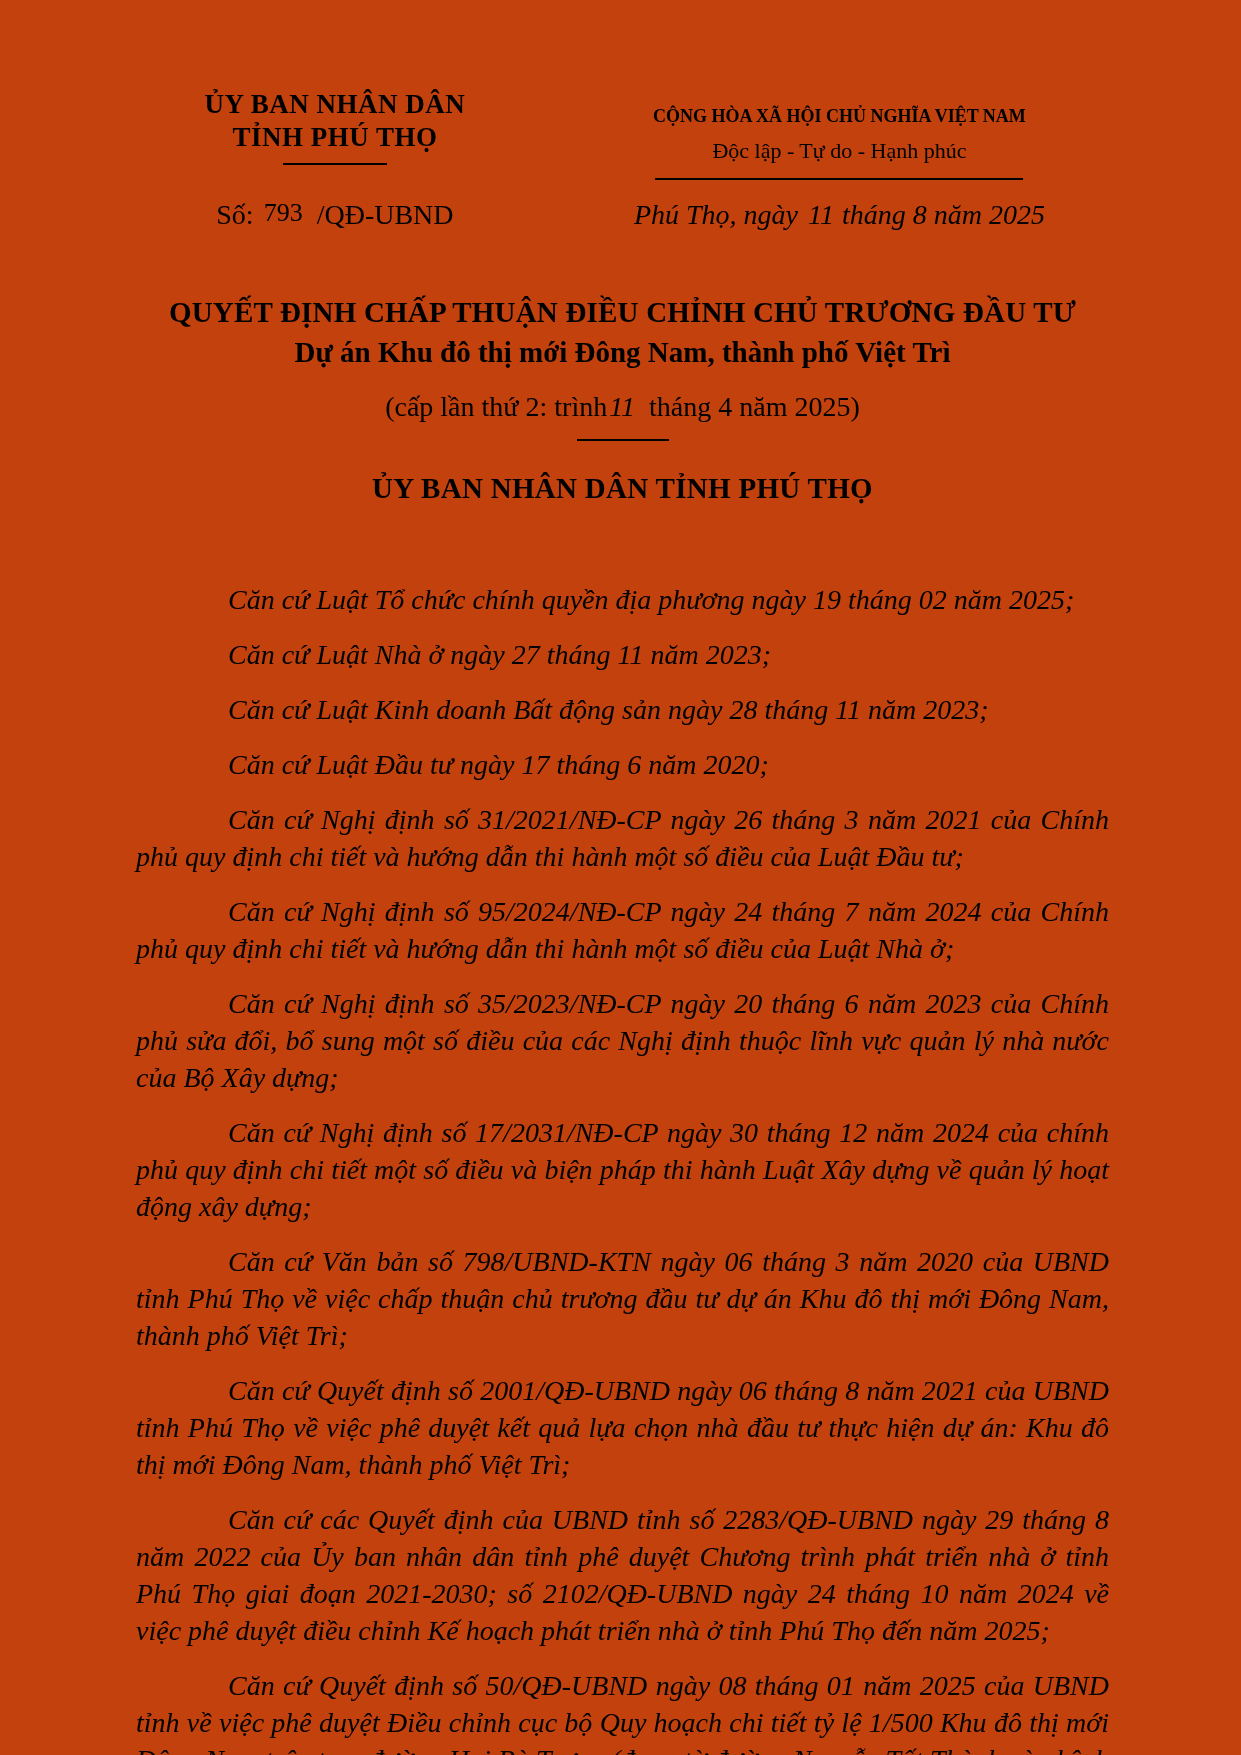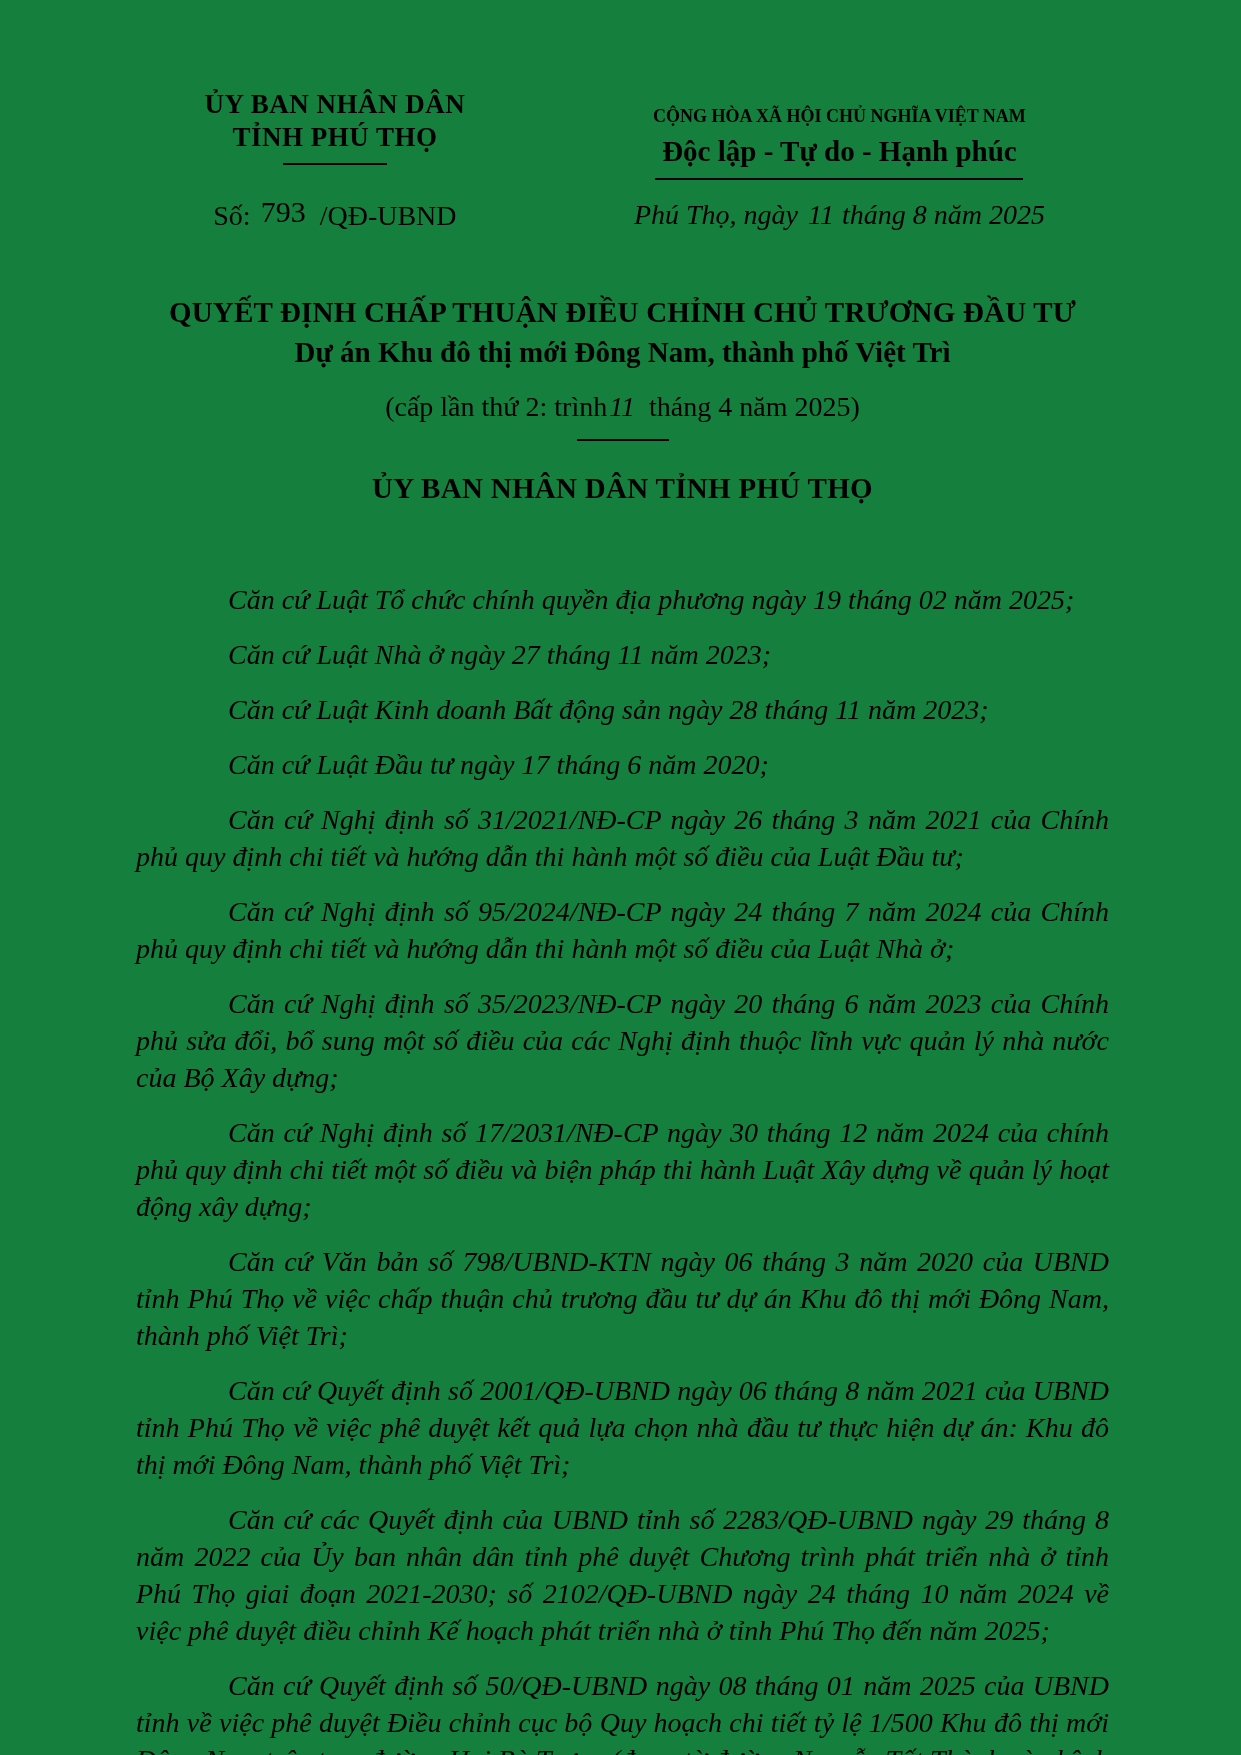--- a/index.html
+++ b/index.html
@@ -4,21 +4,21 @@
 <style>
   html, body {
     margin: 0;
     padding: 0;
     background: #ffffff;
   }
   .page {
     position: relative;
     width: 1241px;
     height: 1755px;
-    background: #15803d;
+    background: #c2410c;
     color: #000000;
     font-family: "Liberation Serif", "DejaVu Serif", serif;
     box-sizing: border-box;
     padding: 88px 114px 0 118px;
     overflow: hidden;
   }
   
   .header-row {
     display: flex;
     width: 100%;
@@ -39,22 +39,22 @@
     white-space: nowrap;
   }
   .motto-line1 {
     font-weight: bold;
     font-size: 18px;
     line-height: 33px;
     white-space: nowrap;
     margin-top: 12px;
   }
   .motto-line2 {
-    font-weight: bold;
-    font-size: 29px;
+    font-weight: normal;
+    font-size: 22px;
     line-height: 36px;
     white-space: nowrap;
   }
   .rule {
     height: 2px;
     background: #000;
     margin: 9px auto 0;
   }
   .rule-left  { width: 104px; }
   .rule-right { width: 368px; }
@@ -62,21 +62,21 @@
   
   .meta-row {
     display: flex;
     width: 100%;
     margin-top: 18px;
     font-size: 28px;
     line-height: 34px;
   }
   .doc-number { white-space: nowrap; }
   .num-filled {
-    font-size: 30px;
+    font-size: 26px;
     position: relative;
     top: -3px;
     margin: 0 14px 0 10px;
   }
   .place-date {
     font-style: italic;
     white-space: nowrap;
   }
   .day-filled { margin: 0 8px 0 10px; }
 

